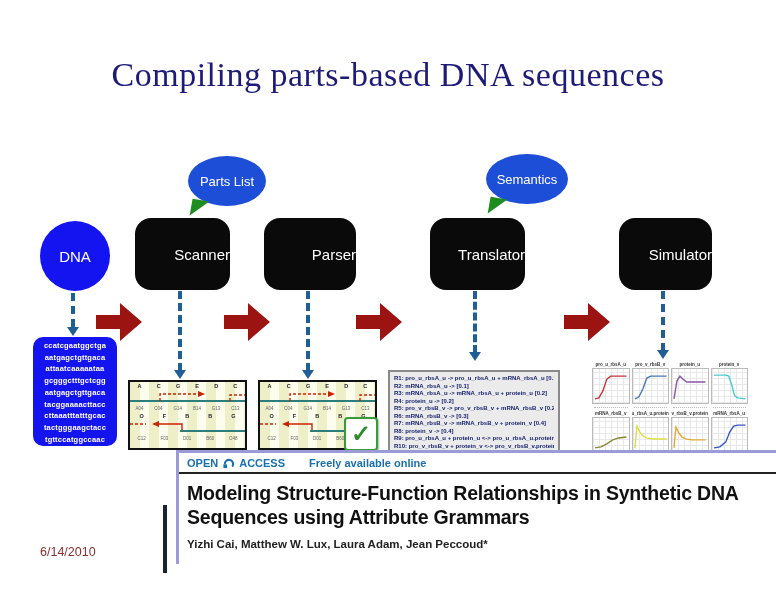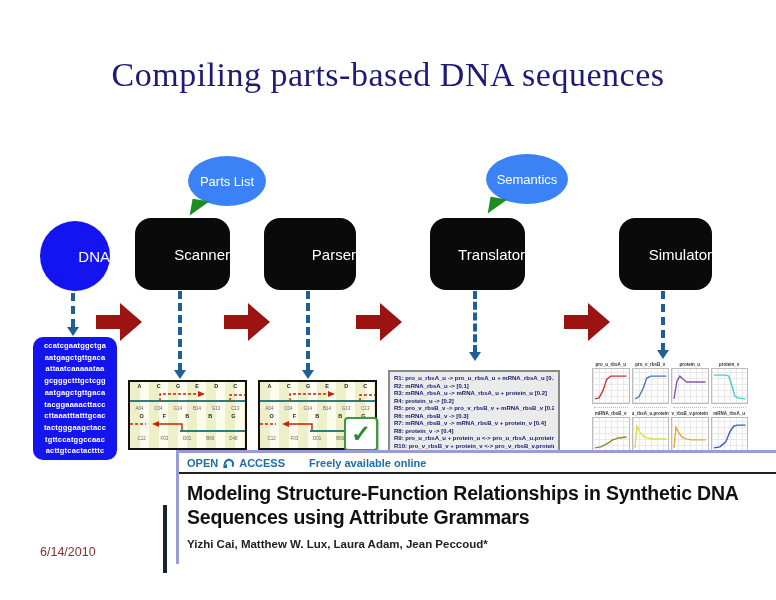--- a/index.html
+++ b/index.html
@@ -4,39 +4,39 @@
 <style>
   html,body{margin:0;padding:0;background:#888;}
   .slide{position:relative;width:776px;height:600px;background:#ffffff;overflow:hidden;
          font-family:"Liberation Sans",sans-serif;margin:0 auto;}
 
   
   .slide-title{position:absolute;top:56px;left:0;width:776px;text-align:center;
     font-family:"Liberation Serif",serif;font-size:34px;color:#1e1b78;letter-spacing:0.5px;}
 
   
-  .bubble{position:absolute;background:#3b82f6;border-radius:50%;color:#fff;
+  .bubble{position:absolute;background:#1d4ed8;border-radius:50%;color:#fff;
     display:flex;align-items:center;justify-content:center;font-size:13px;z-index:3;}
   .bubble::after{content:"";position:absolute;bottom:-11px;left:3px;width:0;height:0;
     border-top:17px solid #1f8c1f;border-right:17px solid transparent;transform:rotate(10deg);}
 
   
   .stage-box{position:absolute;background:#0a0a0a;border-radius:16px;color:#fff;
     display:flex;align-items:center;justify-content:flex-end;font-size:15px;z-index:2;}
   .dna-circle{position:absolute;width:70px;height:70px;border-radius:50%;background:#1414f0;
-    color:#fff;display:flex;align-items:center;justify-content:flex-end;font-size:15px;}
+    color:#fff;display:flex;align-items:center;justify-content:center;font-size:15px;}
 
   
   .flow-arrow{position:absolute;width:46px;height:38px;}
   .dash{position:absolute;width:0;border-left:4px dashed #1f5f96;}
   .dash-head{position:absolute;width:0;height:0;border-left:6px solid transparent;
     border-right:6px solid transparent;border-top:9px solid #1f5f96;}
 
   
-  .seq-block{position:absolute;left:33px;top:337px;width:84px;height:123px;background:#1414ee;
+  .seq-block{position:absolute;left:33px;top:337px;width:84px;height:109px;background:#1414ee;
     border-radius:10px;color:#fff;font-size:7.5px;font-weight:bold;text-align:center;
     padding-top:3px;box-sizing:border-box;}
   .seq-line{display:block;line-height:11.7px;letter-spacing:0.2px;}
 
   
   .parts-fig{position:absolute;width:119px;height:70px;background:#fdfdee;border:2px solid #111;
     box-sizing:border-box;
     background-image:repeating-linear-gradient(90deg,rgba(225,228,170,0.55) 0 10px,rgba(255,255,255,0) 10px 19px);}
   .pd-letters{display:flex;justify-content:space-around;font-size:5.5px;font-weight:bold;color:#222;
     height:8px;align-items:center;}

